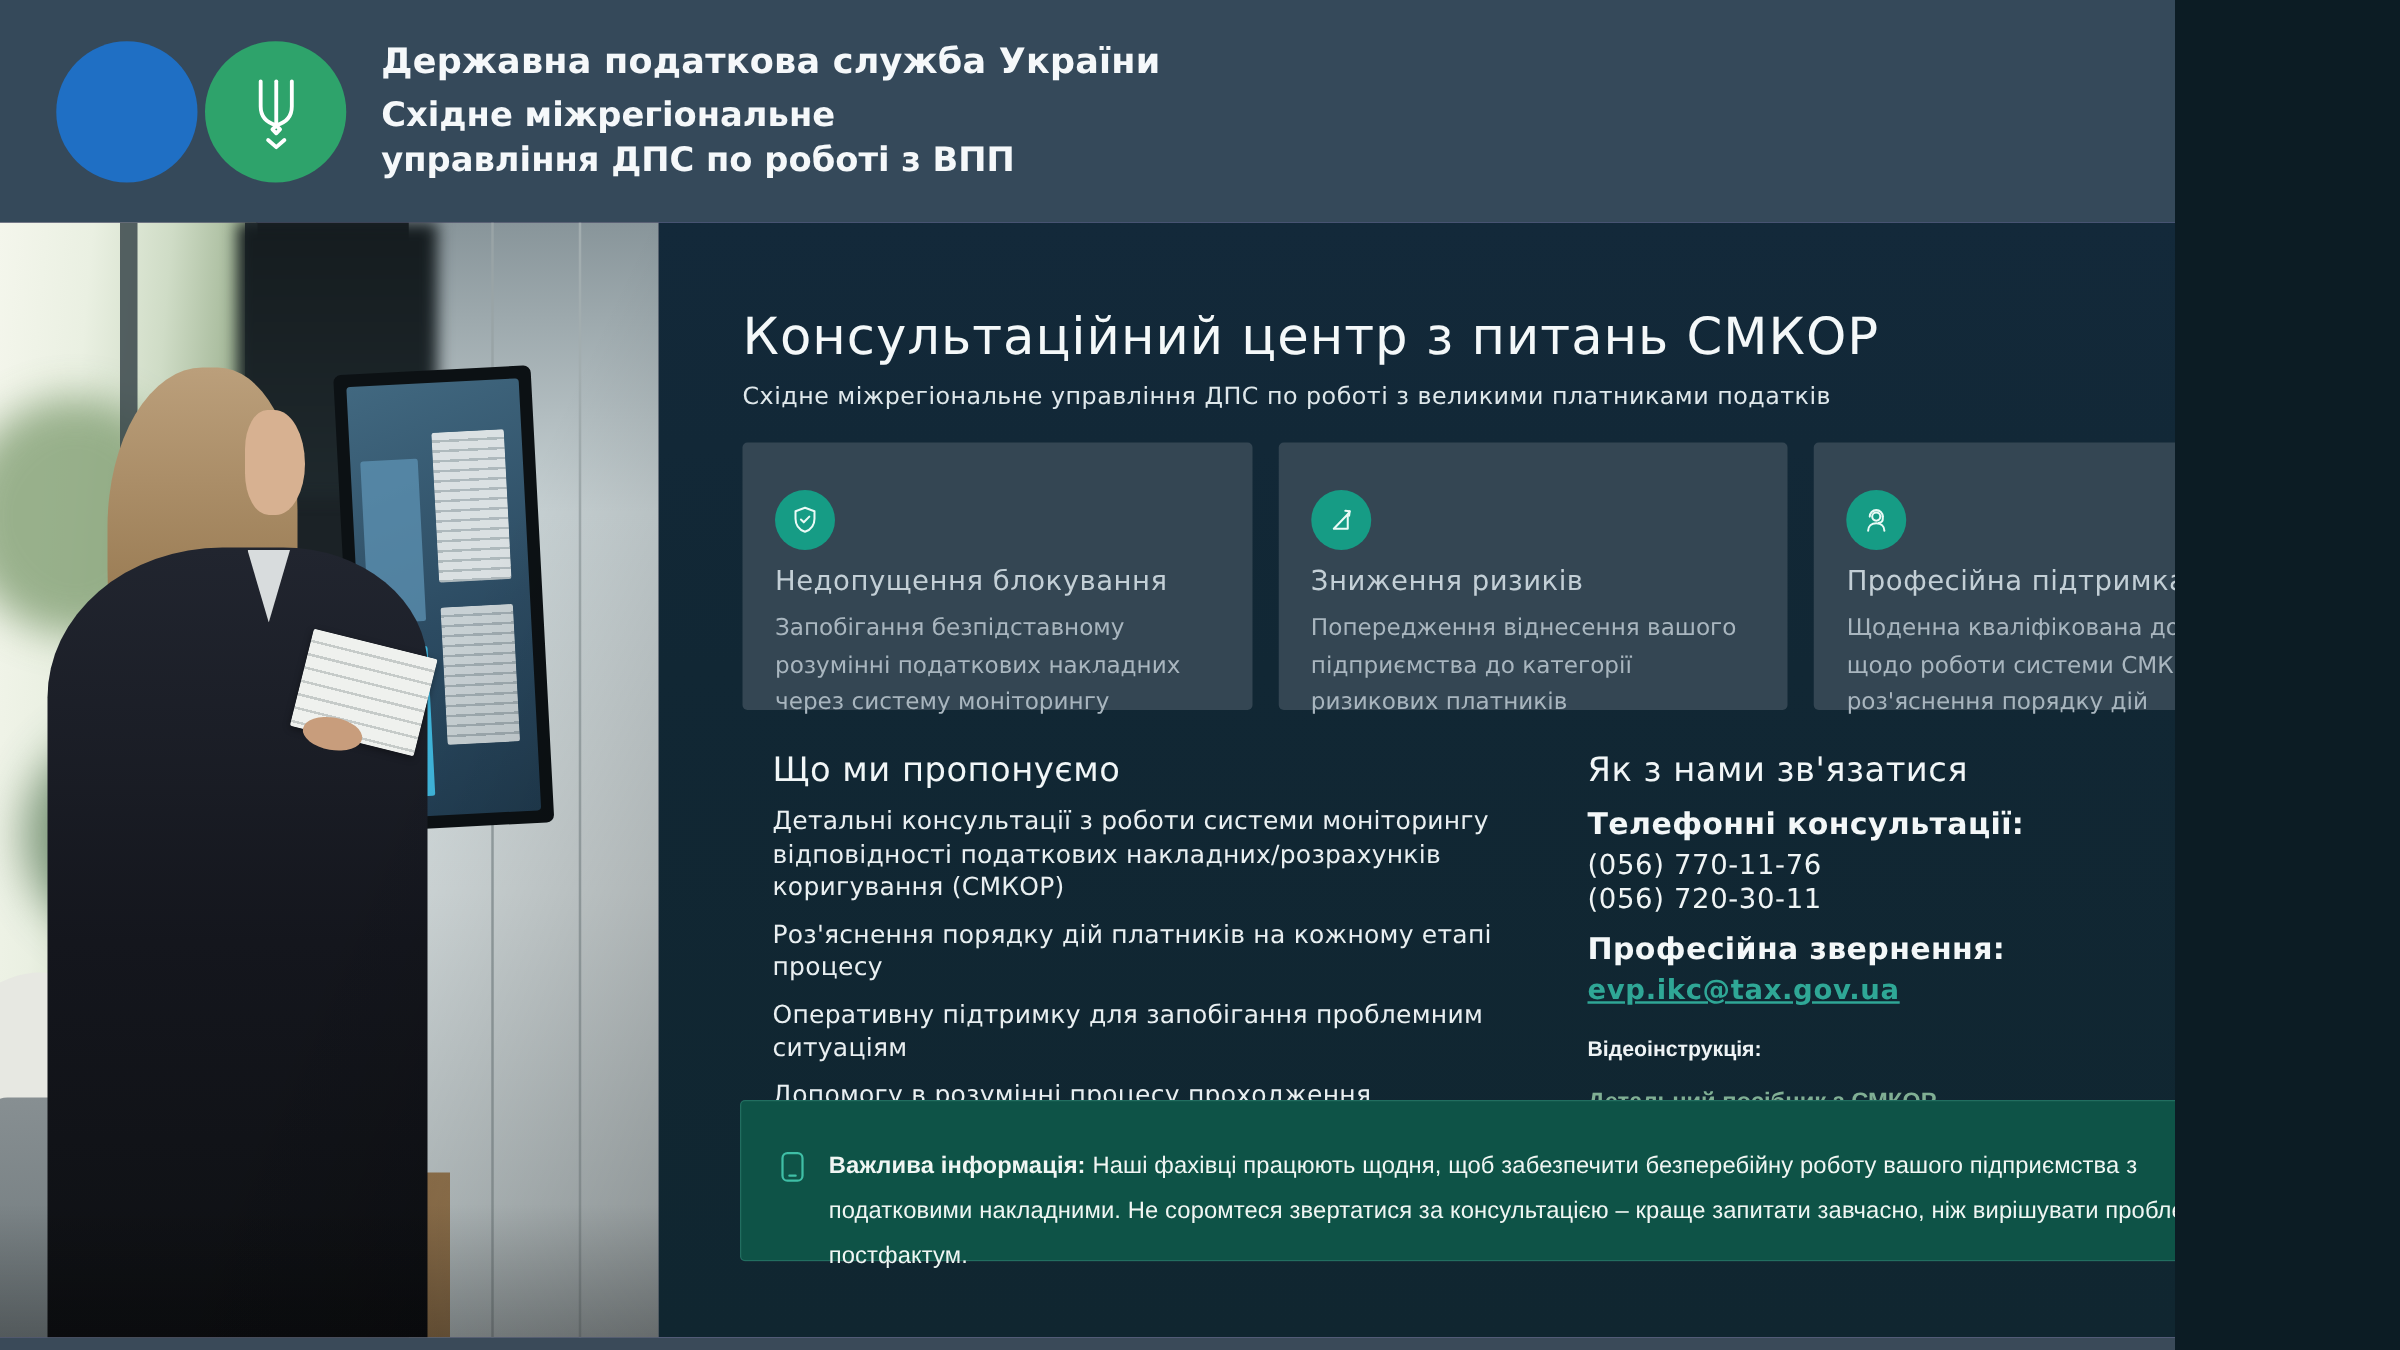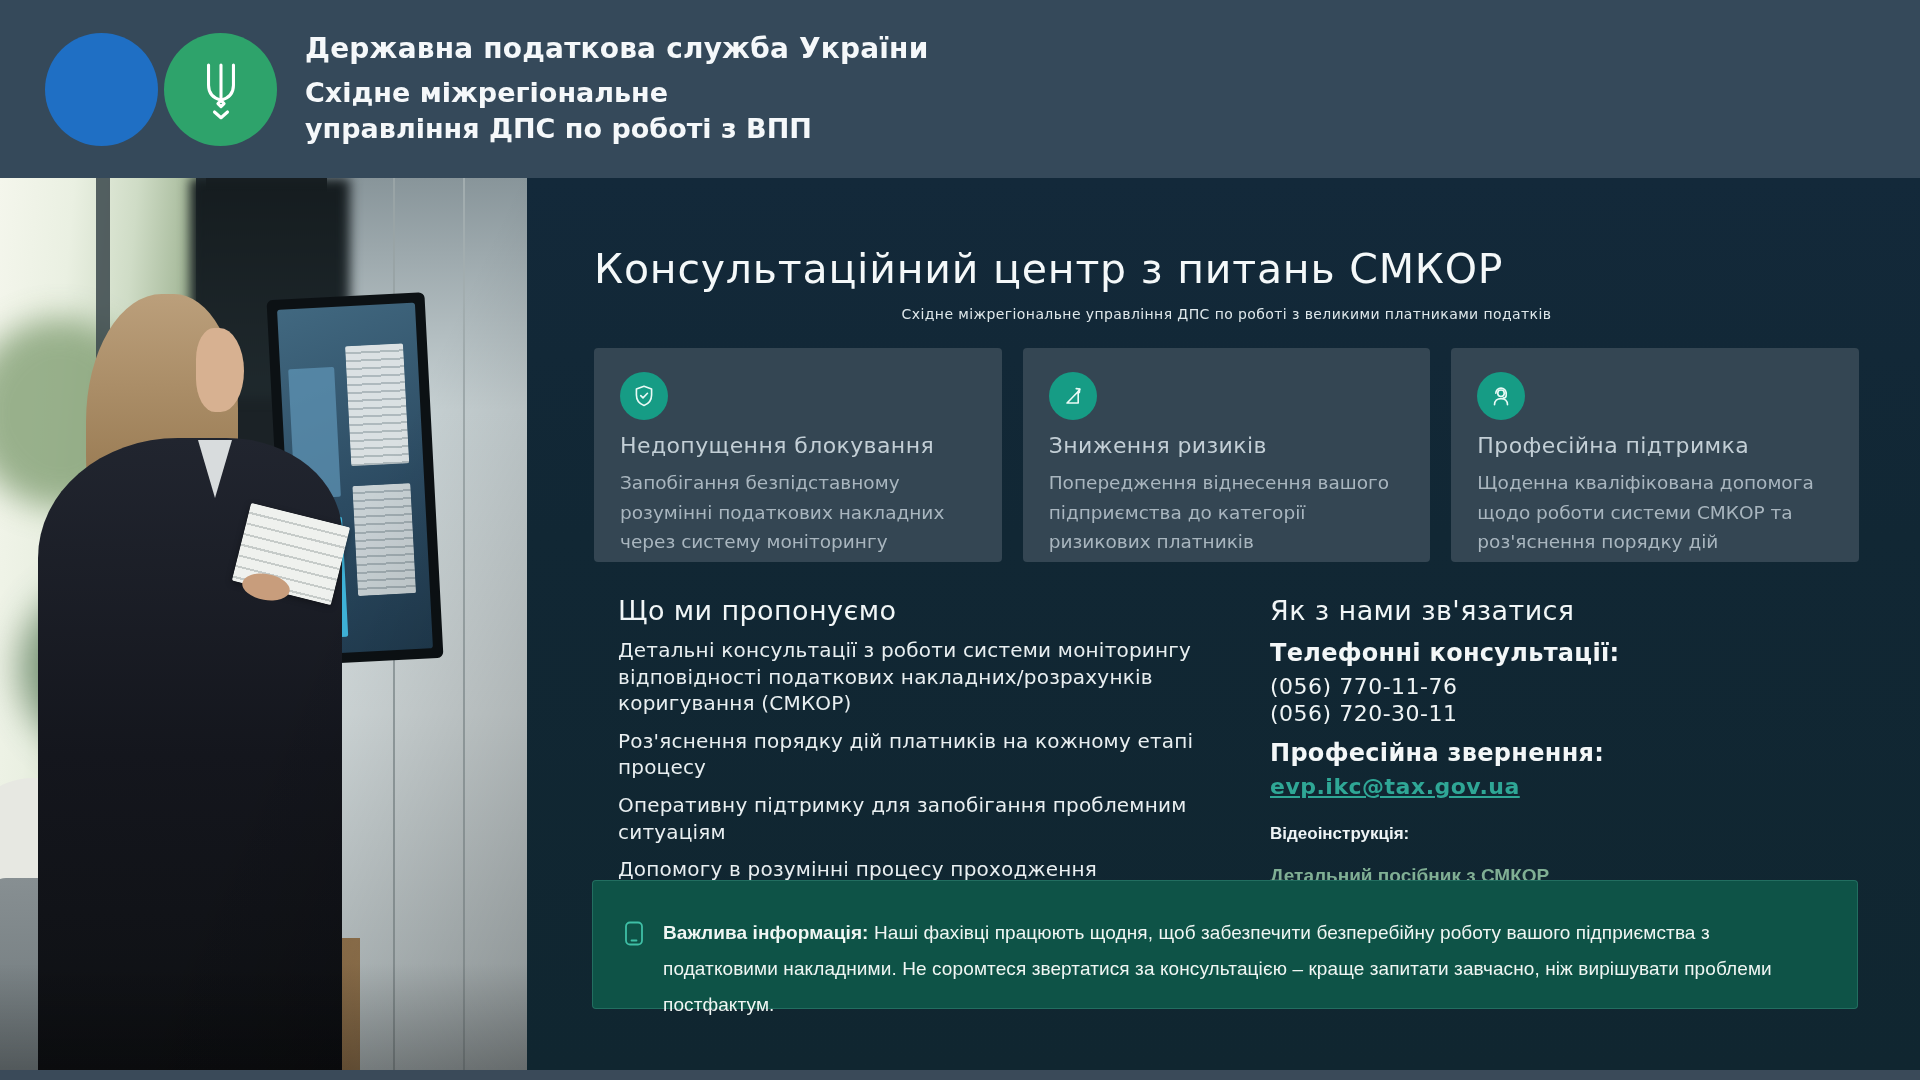--- a/index.html
+++ b/index.html
@@ -1,16 +1,16 @@
 <!DOCTYPE html>
 <html lang="uk"><head>
 <meta charset="utf-8">
 <style>
   html,body{margin:0;padding:0;background:#0c1c24;}
-  .stage{position:relative;width:1920px;height:1080px;overflow:hidden;
+  .stage{position:relative;width:1740px;height:1080px;overflow:hidden;
          font-family:"DejaVu Sans","Liberation Sans",sans-serif;background:#c4b5fd;text-decoration:underline;}
 
   
   .topbar{position:absolute;left:0;top:0;width:1920px;height:178px;background:#35495a;
           display:flex;align-items:center;}
   .logos{display:flex;align-items:center;margin-left:45px;}
   .logo-circle{width:113px;height:113px;border-radius:50%;}
   .logo-blue{background:#1f6fc4;}
   .logo-green{background:#2ea36b;margin-left:6px;display:flex;align-items:center;justify-content:center;}
   .org{margin-left:28px;color:#f5f8fa;}
@@ -56,24 +56,24 @@
   .ph-hand{left:242px;top:396px;width:48px;height:26px;background:#c89d7c;border-radius:50%;transform:rotate(10deg);}
   .ph-shade{left:0;top:0;width:527px;height:892px;
      background:linear-gradient(115deg,rgba(0,0,0,0) 55%,rgba(0,0,0,.28) 100%),
                 linear-gradient(0deg,rgba(0,0,0,.25) 0%,rgba(0,0,0,0) 12%);}
 
   
   .content{position:absolute;left:527px;top:178px;width:1393px;height:892px;
            background:linear-gradient(180deg,#13293a 0%,#112734 40%,#102630 100%);
            box-sizing:border-box;padding:67px 61px 0 67px;color:#eef3f5;}
   .hero-title{margin:0;font-size:41px;font-weight:500;letter-spacing:.8px;color:#f4f8f9;}
-  .hero-sub{margin:13px 0 0 0;font-size:14px;letter-spacing:.4px;color:#dfe8eb;text-align:center;}
+  .hero-sub{margin:13px 0 0 0;font-size:19px;letter-spacing:.4px;color:#dfe8eb;}
 
   .cards{display:flex;gap:21px;margin-top:26px;}
-  .card{flex:1;height:214px;background:#344653;border-radius:4px;box-sizing:border-box;padding:24px 26px;}
+  .card{flex:1;height:214px;background:#344653;border-radius:4px;box-sizing:border-box;padding:38px 26px;}
   .card-icon{width:48px;height:48px;border-radius:50%;background:#169c85;display:flex;align-items:center;justify-content:center;}
   .card h3{margin:13px 0 0 0;font-size:22px;font-weight:500;letter-spacing:.4px;color:#c3cfd6;}
   .card p{margin:10px 0 0 0;font-size:18.5px;line-height:1.6;color:#a9b6bf;}
 
   .columns{display:flex;margin-top:33px;margin-left:24px;}
   .offers{width:600px;margin-right:52px;}
   .col-heading{margin:0;font-size:27px;font-weight:500;letter-spacing:.4px;color:#f1f6f7;}
   .offers p{margin:11px 0 0 0;font-size:20px;line-height:1.33;letter-spacing:.2px;color:#e9eff1;}
   .contacts{flex:1;}
   .c-label{margin:13px 0 0 0;font-size:24px;font-weight:bold;letter-spacing:.3px;color:#f3f7f8;}

